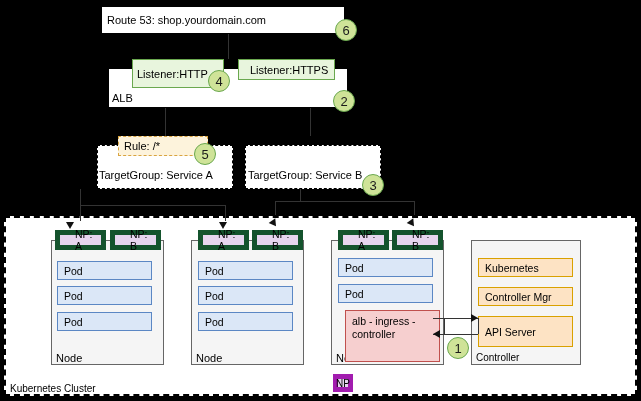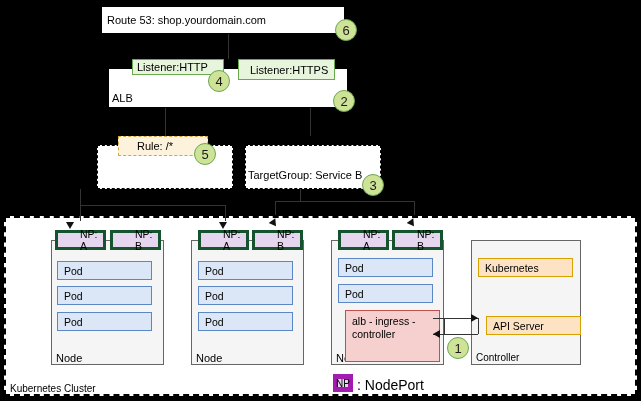--- a/index.html
+++ b/index.html
@@ -52,44 +52,44 @@
   }
 
   
   .rule {
     background: #fdf3dc;
     border: 1px dashed #d9a441;
     font-size: 11px;
     color: #000;
     display: flex;
     align-items: center;
-    padding-left: 18px;
+    padding-left: 5px;
   }
 
   
   .cluster {
     background: #ffffff;
     border: 2px dashed #000000;
   }
 
   
   .node {
     background: #f5f5f5;
     border: 1px solid #666666;
   }
 
   
   .np {
     background: #e6d5ee;
-    border: 3px solid #14532d;
-    font-size: 10.5px;
-    color: #000;
-    display: flex;
-    align-items: center;
-    padding-left: 22px;
+    border: 5px solid #14532d;
+    font-size: 10.5px;
+    color: #000;
+    display: flex;
+    align-items: center;
+    padding-left: 15px;
   }
 
   
   .pod {
     background: #dbe7f7;
     border: 1px solid #5b87c4;
     font-size: 10.5px;
     color: #000;
     display: flex;
     align-items: center;
@@ -188,26 +188,27 @@
 <div id="canvas">
 
   <div class="box white-solid" style="left:101px; top:6px; width:244px; height:28px;"></div>
   <div class="lbl" style="left:107px; top:15px;">Route 53: shop.yourdomain.com</div>
   <div class="badge" style="left:335px; top:19px;">6</div>
 
   <div class="box white-solid" style="left:108px; top:68px; width:240px; height:40px;"></div>
   <div class="lbl" style="left:112px; top:93px;">ALB</div>
   <div class="badge" style="left:333px; top:90px;">2</div>
 
-  <div class="box listener" style="left:132px; top:59px; width:92px; height:16px;">Listener:HTTP</div>
+  <div class="box listener" style="left:132px; top:59px; width:92px; height:29px;">Listener:HTTP</div>
   <div class="badge" style="left:208px; top:70px;">4</div>
 
   <div class="box listener" style="left:238px; top:59px; width:97px; height:21px;padding-left:11px;">Listener:HTTPS</div>
 
   <div class="box white-dashed" style="left:97px; top:145px; width:136px; height:44px;"></div>
+  <div class="lbl" style="left:99px; top:170px;">TargetGroup: Service A</div>
   <div class="box rule" style="left:118px; top:136px; width:90px; height:20px;">Rule: /*</div>
   <div class="badge" style="left:194px; top:143px;">5</div>
 
   <div class="box white-dashed" style="left:245px; top:145px; width:136px; height:44px;"></div>
   <div class="lbl" style="left:248px; top:170px;">TargetGroup: Service B</div>
   <div class="badge" style="left:362px; top:174px;">3</div>
 
   <div class="box cluster" style="left:4px; top:216px; width:633px; height:180px;"></div>
   <div class="lbl" style="left:10px; top:384px; font-size:10px;">Kubernetes Cluster</div>
 
@@ -231,21 +232,22 @@
   <div class="lbl" style="left:336px; top:353px;">Node</div>
   <div class="box np" style="left:338px; top:230px; width:51px; height:20px;">NP: A</div>
   <div class="box np" style="left:392px; top:230px; width:51px; height:20px;">NP: B</div>
   <div class="box pod" style="left:338px; top:258px; width:95px; height:19px;">Pod</div>
   <div class="box pod" style="left:338px; top:284px; width:95px; height:19px;">Pod</div>
   <div class="box ingress" style="left:338px; top:310px; width:95px; height:52px;margin-left:7px;">alb - ingress - controller</div>
 
   <div class="box node" style="left:471px; top:240px; width:110px; height:125px;"></div>
   <div class="lbl" style="left:476px; top:353px; font-size:10px;">Controller</div>
   <div class="box ctl" style="left:478px; top:258px; width:95px; height:19px;">Kubernetes</div>
-  <div class="box ctl" style="left:478px; top:316px; width:95px; height:19px;margin-left:8px;">API Server</div>
+  <div class="box ctl" style="left:478px; top:287px; width:95px; height:19px;">Controller Mgr</div>
+  <div class="box ctl" style="left:478px; top:316px; width:95px; height:31px;">API Server</div>
   <div class="badge" style="left:447px; top:337px;">1</div>
 
   <div class="ln ln-v" style="left:228px; top:34px; height:25px;"></div>
 
   <div class="ln ln-v" style="left:165px; top:108px; height:28px;"></div>
   <div class="ln ln-v" style="left:310px; top:108px; height:28px;"></div>
 
   <div class="ln ln-v" style="left:80px; top:189px; height:16px;"></div>
   <div class="ln ln-h" style="left:80px; top:205px; width:145px;"></div>
   <div class="ln ln-v" style="left:80px; top:205px; height:16px;"></div>
@@ -263,15 +265,14 @@
 
   <div class="ln ln-h" style="left:433px; top:318px; width:45px;"></div>
   <div class="arrow arrow-right" style="left:471px; top:314px;"></div>
   <div class="ln ln-h" style="left:433px; top:334px; width:45px;"></div>
   <div class="arrow arrow-left" style="left:433px; top:330px;"></div>
   <div class="ln ln-v" style="left:478px; top:318px; height:16px;"></div>
 
   <div class="ln ln-v" style="left:444px; top:318px; height:16px;"></div>
 
   <div class="box legend-np" style="left:333px; top:374px; width:20px; height:18px;">NP</div>
-  <div class="lbl" style="left:357px; top:378px; font-size:14px;">: NodePort</div>
 
 </div>
 
 </body></html>

